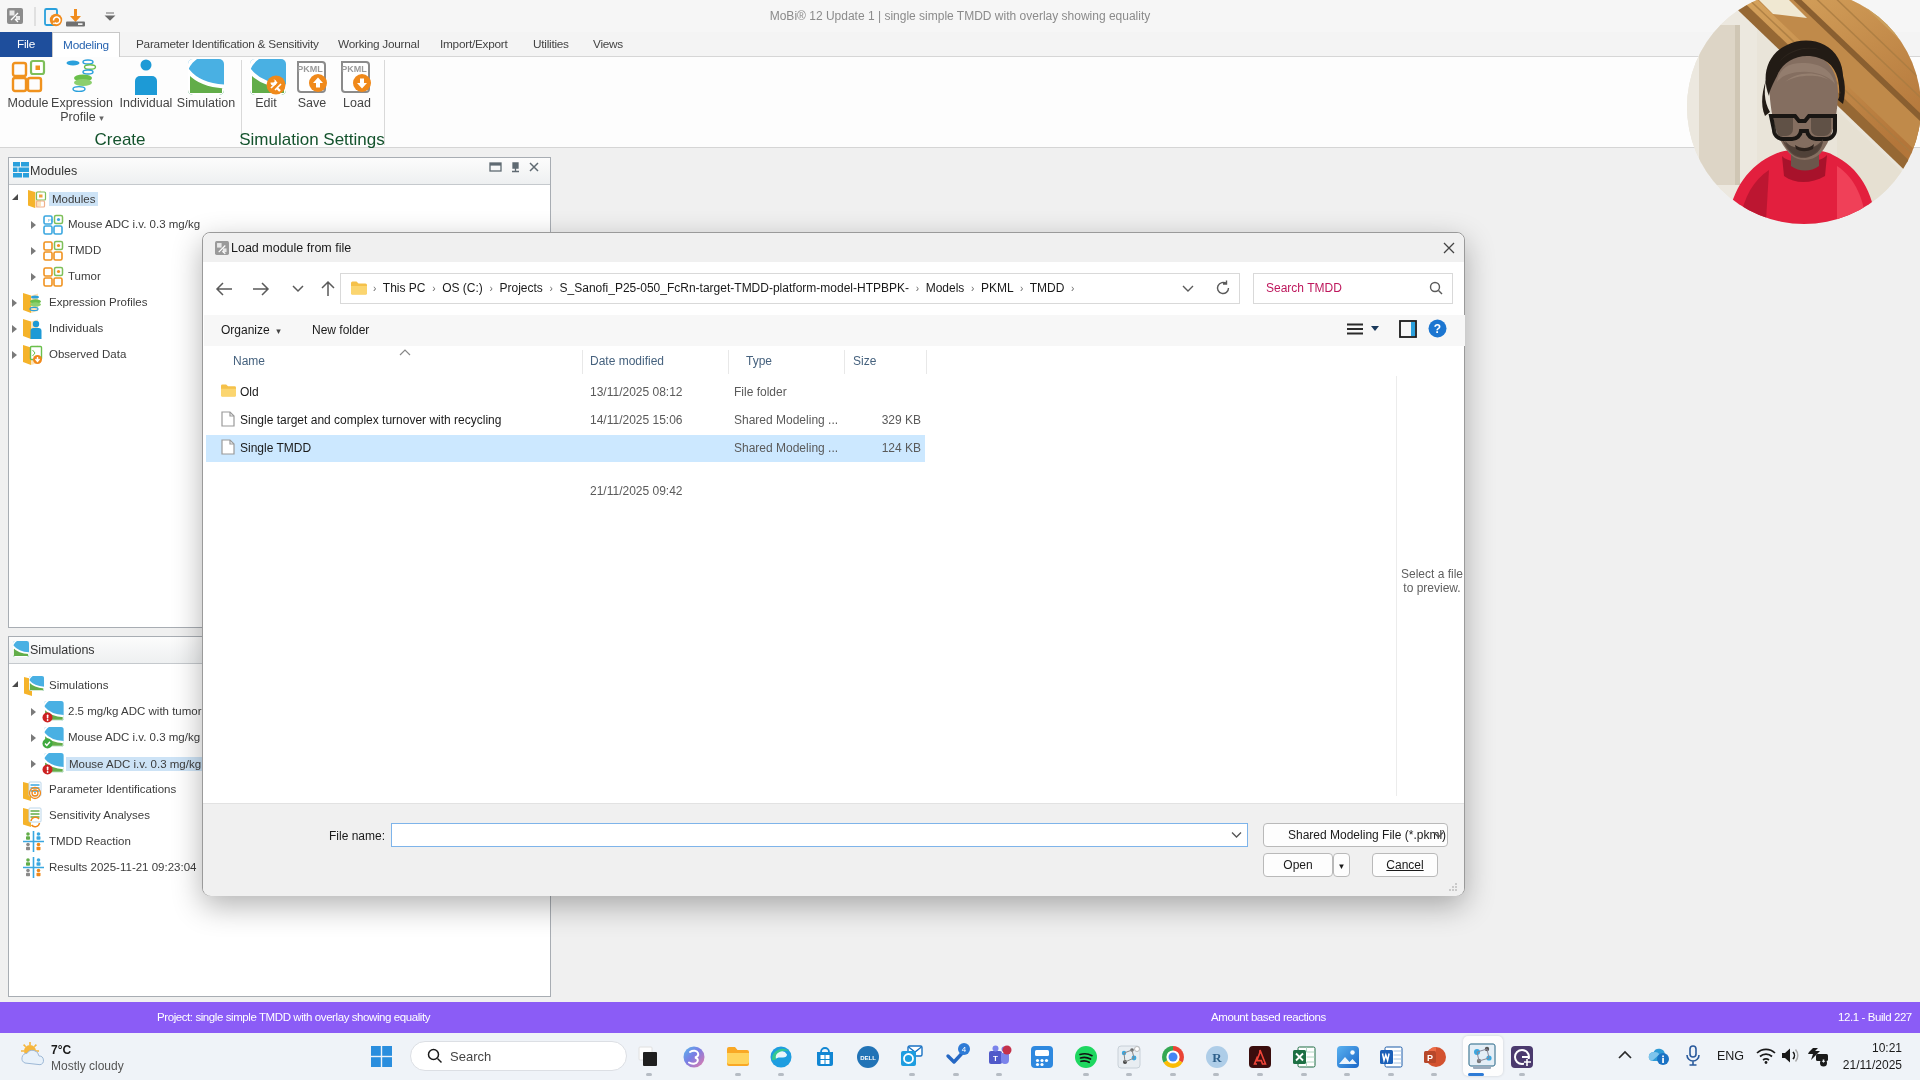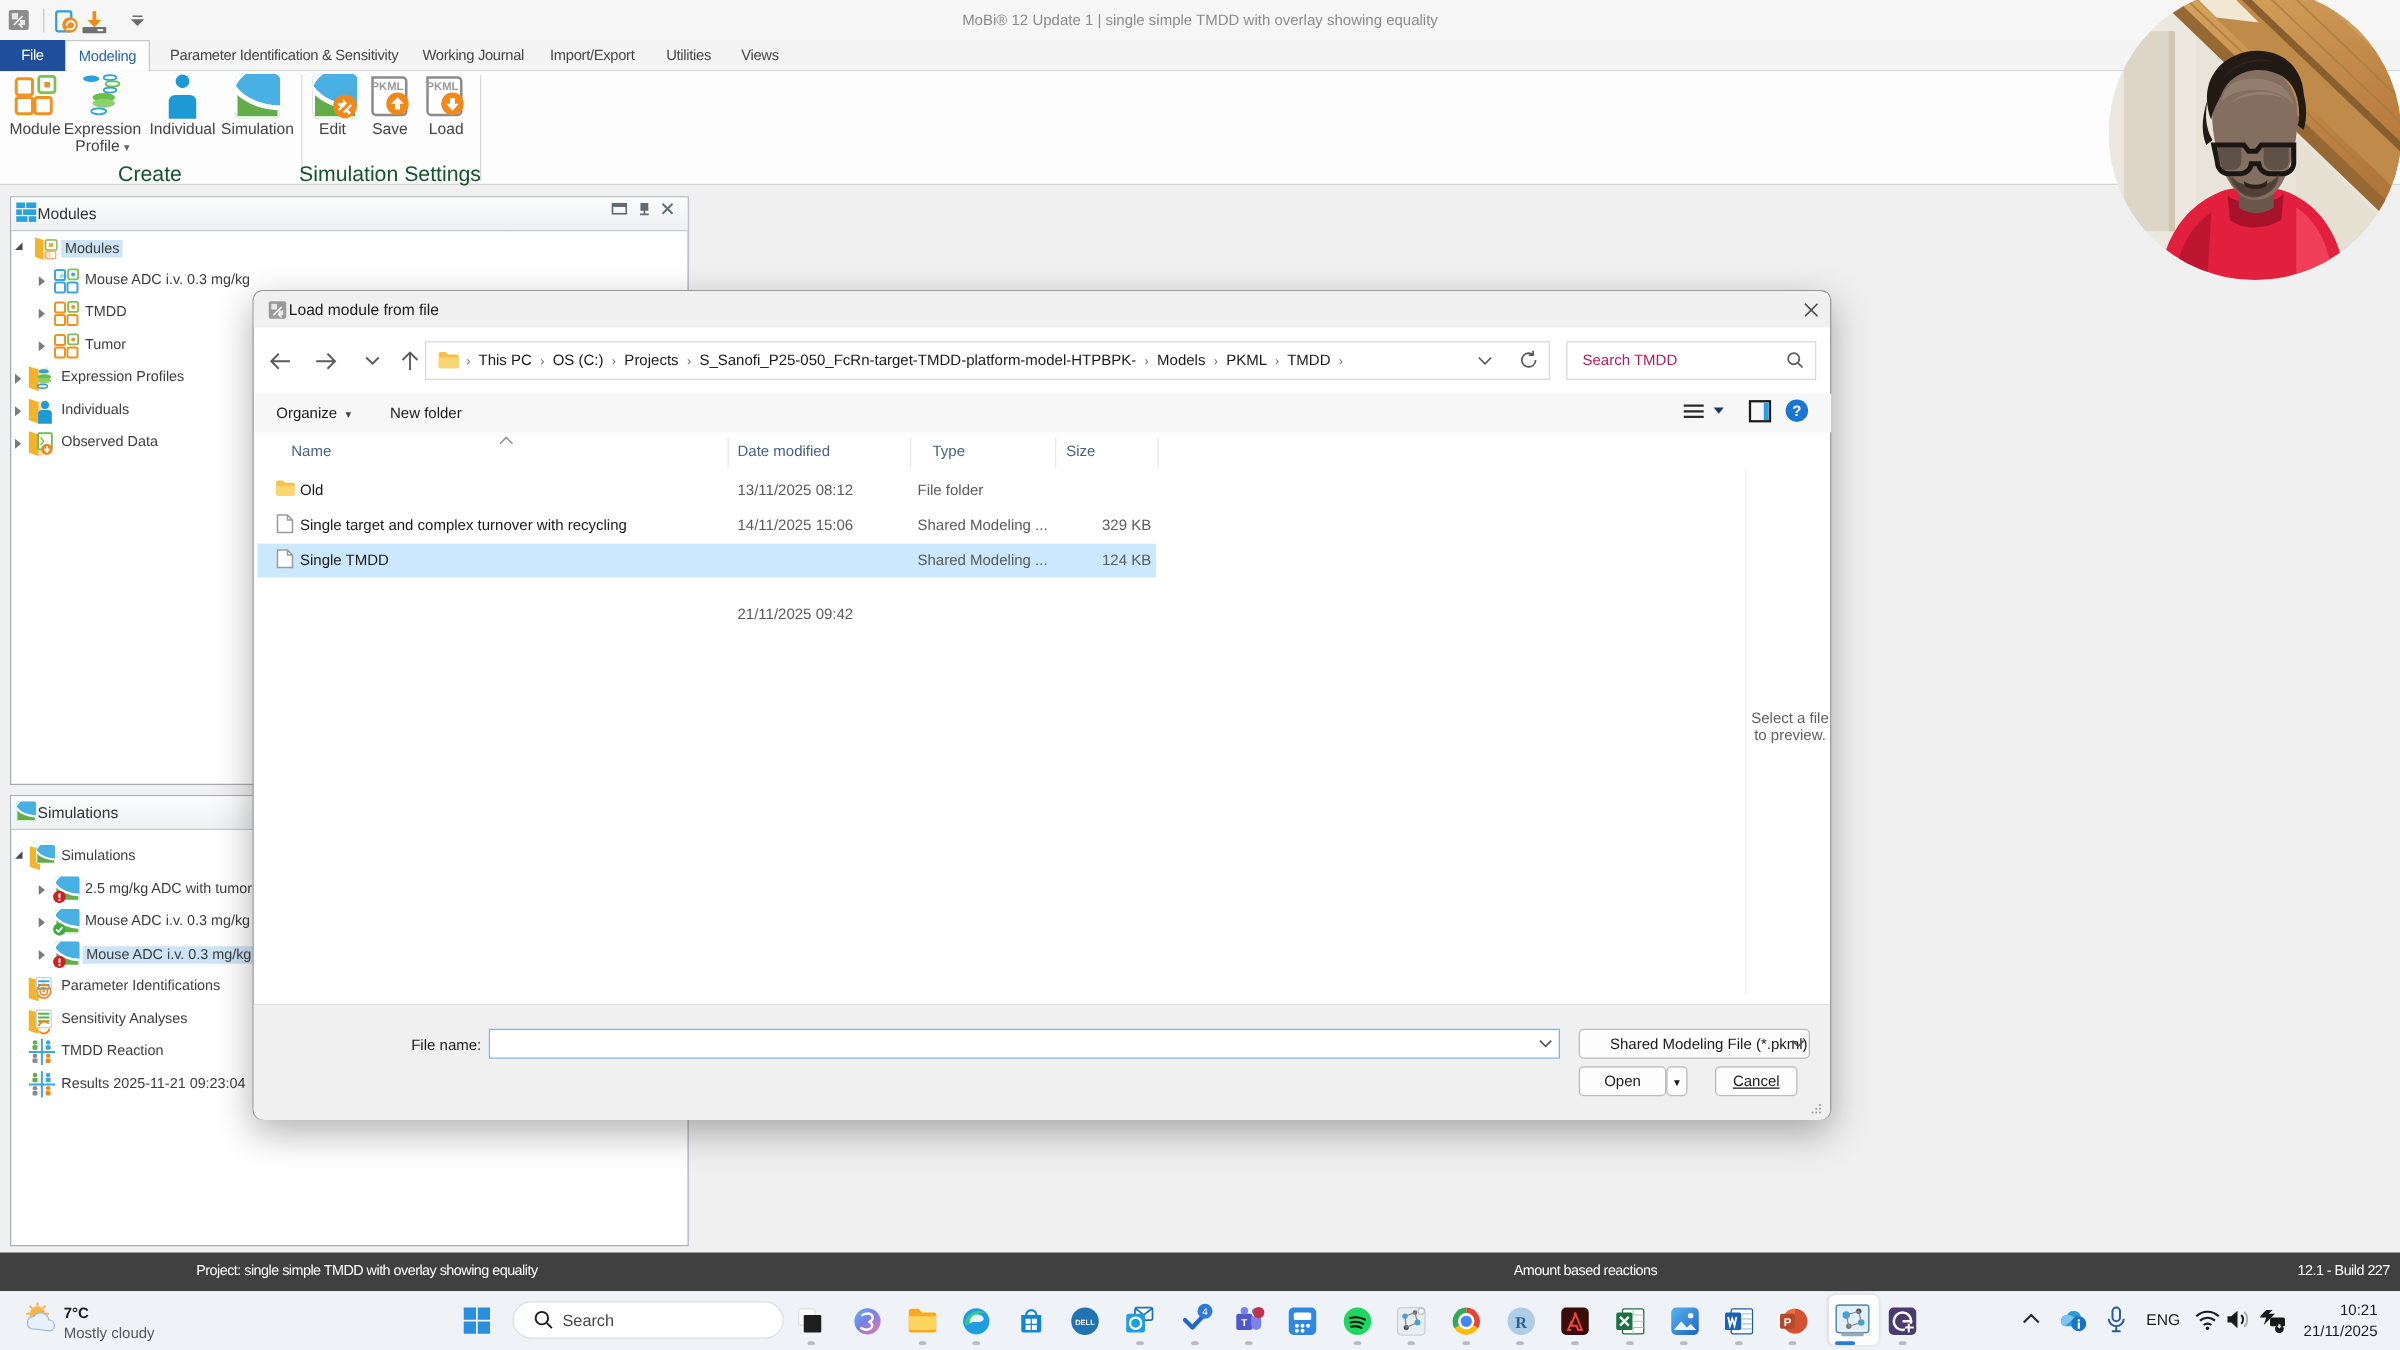--- a/index.html
+++ b/index.html
@@ -36,21 +36,21 @@
 .bcrumb { position:absolute; left:137px; top:40px; width:900px; height:31px; border:1px solid #d9d9d9; background:#fff; }
 .searchbox { position:absolute; left:1050px; top:40px; width:200px; height:31px; border:1px solid #d9d9d9; background:#fff; }
 .crumbtxt { position:absolute; top:48px; font-size:12px; color:#1a1a1a; white-space:nowrap; }
 .crumbsep { color:#6a6a6a; font-size:10px; }
 .colhead { position:absolute; top:121px; font-size:12px; color:#46627e; }
 .colsep { position:absolute; top:117px; width:1px; height:24px; background:#e8e8e8; }
 .frtxt { position:absolute; font-size:12px; color:#1a1a1a; white-space:nowrap; }
 .frmeta { position:absolute; font-size:12px; color:#5a5a5a; white-space:nowrap; }
 .btn { position:absolute; height:24px; background:#fdfdfd; border:1px solid #b9b9b9; border-radius:4px; font-size:12px; color:#1a1a1a; text-align:center; line-height:22px; }
 
-#statusbar { left:0; top:1002px; width:1920px; height:31px; background:#404040; color:#fff; font-size:11.5px; letter-spacing:-0.42px; }
+#statusbar { left:0; top:1002px; width:1920px; height:31px; background:#8b5cf6; color:#fff; font-size:11.5px; letter-spacing:-0.42px; }
 #taskbar { left:0; top:1033px; width:1920px; height:47px; background:#eff3f8; }
 .tbdash { position:absolute; top:1073px; width:6px; height:3px; border-radius:2px; background:#b6bcc4; }
 .tray { position:absolute; font-size:12px; color:#1a1a1a; }
 </style>
 </head>
 <body>
 
 <div class="abs" id="titlebar"></div>
 <div class="abs" id="apptitle">MoBi® 12 Update 1 | single simple TMDD with overlay showing equality</div>
 

